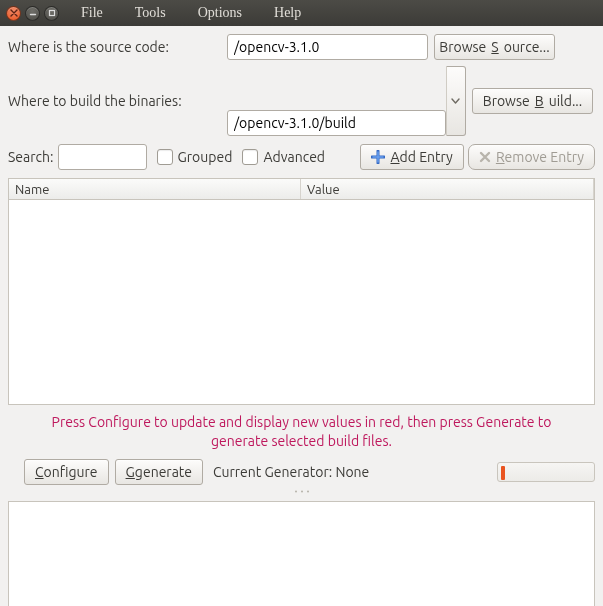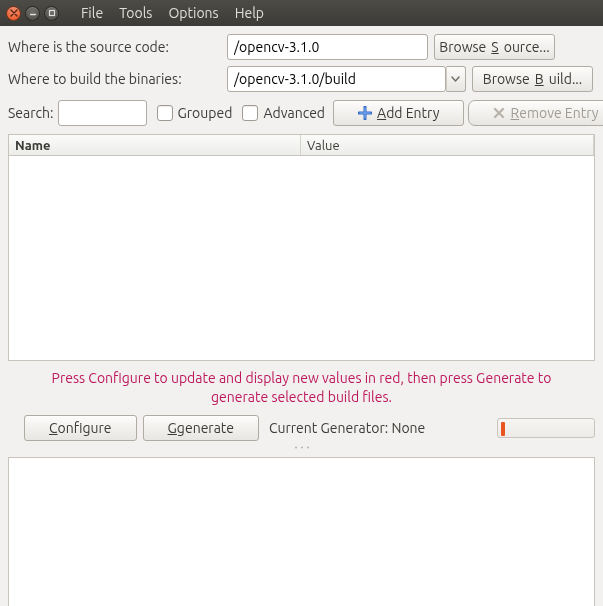--- a/index.html
+++ b/index.html
@@ -24,21 +24,21 @@
   .wbtn {
     width: 15px; height: 15px; border-radius: 50%;
     border: 1px solid rgba(0,0,0,0.5);
     display: flex; align-items: center; justify-content: center;
     box-shadow: inset 0 1px 0 rgba(255,255,255,0.2);
   }
   .wbtn.close { background: radial-gradient(circle at 50% 30%, #f28c6a, #e95420); }
   .wbtn.min   { background: radial-gradient(circle at 50% 30%, #6f6e69, #4c4b46); }
   .wbtn.max   { background: radial-gradient(circle at 50% 30%, #6f6e69, #4c4b46); }
   .wbtn svg { width: 8px; height: 8px; display:block; }
-  .menubar { display: flex; gap: 0; }
+  .menubar { display: flex; gap: 16px; font-family: Liberation Serif, serif; }
   .menu-item {
     color: #e0ddd7; font-size: 14px;
     padding: 2px 8px;
     cursor: default;
   }
   
   .content { padding: 8px 8px 6px 8px; display: flex; flex-direction: column; gap: 6px; }
   .row { display: flex; align-items: center; gap: 6px; }
   .lbl { font-size: 14px; }
   .lbl-src   { width: 213px; }
@@ -47,38 +47,38 @@
     height: 26px;
     border: 1px solid #b0aba3;
     border-radius: 3px;
     background: #ffffff;
     padding: 2px 6px;
     font-size: 14px;
     font-family: inherit;
     width: 100%;
   }
   .combo { display:flex; align-items:stretch; }
-  .combo-input { border-top-right-radius:0; border-bottom-right-radius:0; border-right:none; }
+  .combo-input { border-top-right-radius:0; border-bottom-right-radius:0; border-right:none;margin-top:44px; }
   .combo-btn {
     width: 22px;
     border: 1px solid #b0aba3;
     border-left: 1px solid #d0ccc4;
     border-top-right-radius: 3px;
     border-bottom-right-radius: 3px;
     background: linear-gradient(to bottom,#fdfcfb,#e8e6e2);
     display:flex;align-items:center;justify-content:center;
     cursor:pointer;
   }
   .combo-btn svg { width:9px; height:6px; }
   .btn {
     height: 26px;
     border: 1px solid #b0aba3;
     border-radius: 3px;
     background: linear-gradient(to bottom,#fdfcfb,#e8e6e2);
-    padding: 0 24px;
+    padding: 0 10px;
     font-size: 14px;
     font-family: inherit;
     color: #3c3b37;
     display: inline-flex;
     align-items: center;
     gap: 5px;
     cursor: pointer;
     white-space: nowrap;
     box-shadow: inset 0 1px 0 rgba(255,255,255,0.6);
   }
@@ -117,21 +117,21 @@
   .thead {
     display:flex; height:21px;
     background: linear-gradient(to bottom,#fcfcfb,#ececea);
     border-bottom:1px solid #c8c4bc;
   }
   .th {
     font-size:13px; padding:2px 6px; display:flex; align-items:center;
     border-right:1px solid #d6d3cd;
     background: linear-gradient(to bottom,#fbfbfa,#ececea);
   }
-  .th.name  { width: 292px; font-weight: bold; }
+  .th.name  { width: 292px; }
   .th.value { flex:1; }
   .tbody { flex:1; background:#fff; }
   
   .hint {
     text-align:center; font-size:14px; color:#be185d;
     padding: 2px 24px 0 24px;
     line-height:1.35;
   }
   
   .action-row { display:flex; align-items:center; gap:6px; padding-top:2px;margin-left:16px; }

